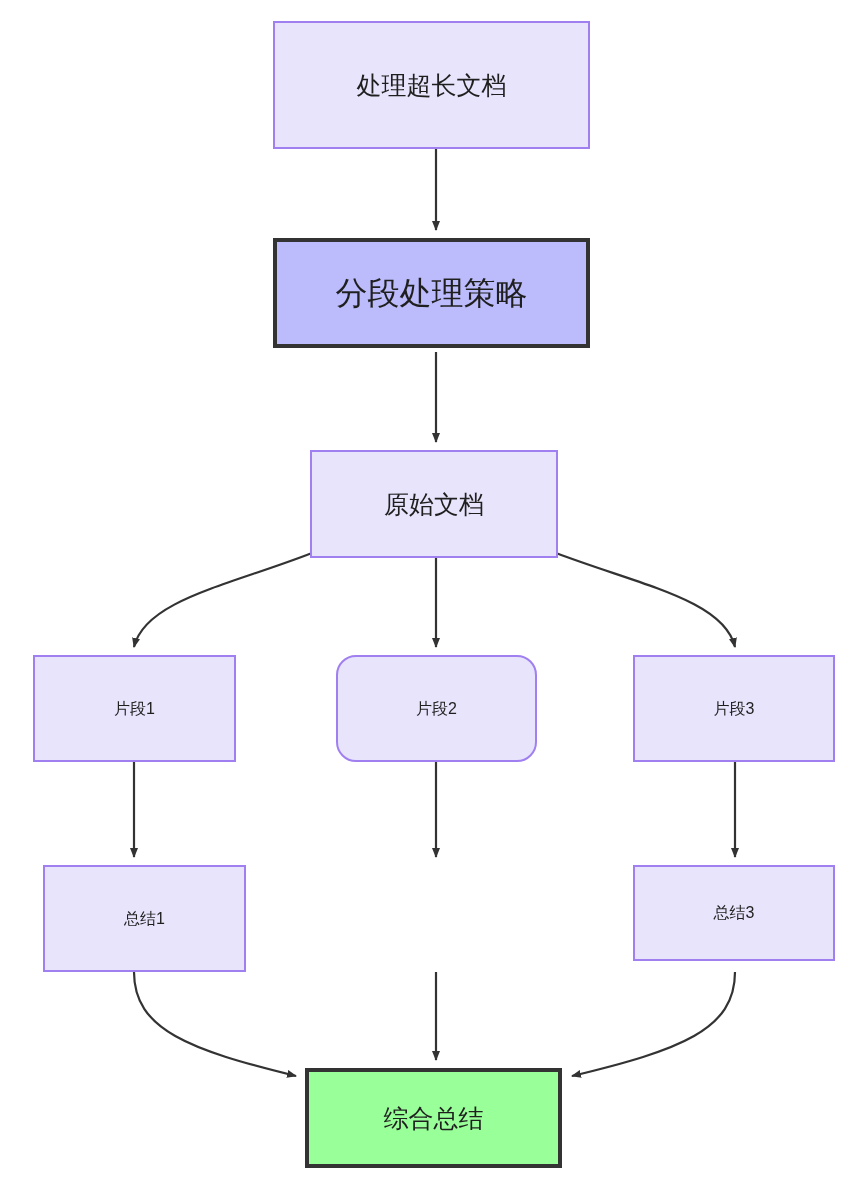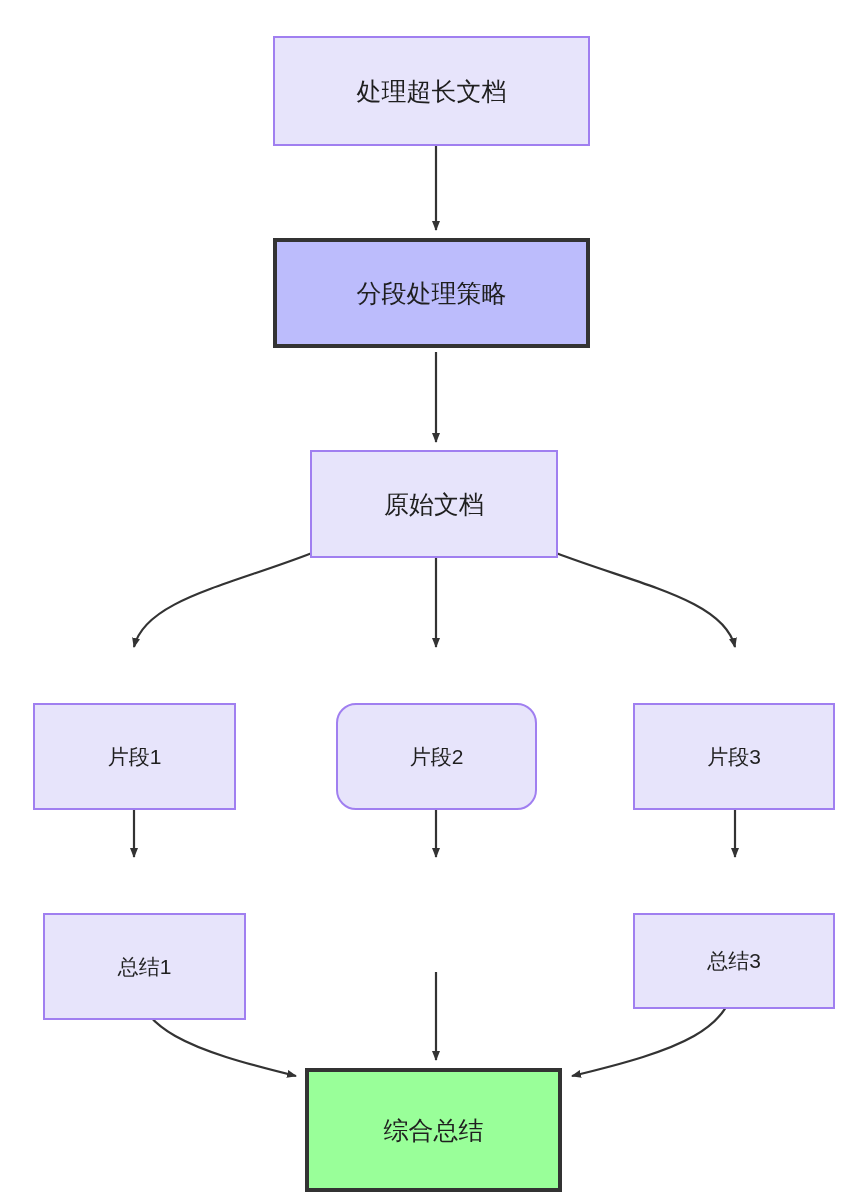--- a/index.html
+++ b/index.html
@@ -41,47 +41,46 @@
     white-space: nowrap;
   }
   .node-normal {
     background: #e7e4fb;
     border: 2px solid #a07ff0;
     font-size: 25px;
   }
   .node-highlight {
     background: #bcbcfc;
     border: 4px solid #333333;
-    font-size: 25px;
+    font-size: 32px;
     justify-content: center;
   }
   .node-result {
     background: #99ff99;
     border: 4px solid #333333;
     font-size: 25px;
   }
   .node-small {
-    font-size: 21px;
-    margin-top: 48px;
+    font-size: 16px;
   }
 
   
-  #n-root      { left: 273px; top: 36px;   width: 317px; height: 110px; align-items: center; }
+  #n-root      { left: 273px; top: 21px;   width: 317px; height: 128px; align-items: center; }
   #n-strategy  { left: 273px; top: 238px;  width: 317px; height: 110px; }
   #n-source    { left: 310px; top: 450px;  width: 248px; height: 108px; justify-content: center; }
 
   #n-chunk1    { left: 33px;  top: 655px;  width: 203px; height: 107px; }
   #n-chunk2    { left: 336px; top: 655px;  width: 201px; height: 107px; border-radius: 20px; }
   #n-chunk3    { left: 633px; top: 655px;  width: 202px; height: 107px; }
 
   #n-summary1  { left: 43px;  top: 865px;  width: 203px; height: 107px; }
   #n-summary2  { left: 336px; top: 865px;  width: 201px; height: 107px; }
   #n-summary3  { left: 633px; top: 865px;  width: 202px; height: 96px; }
 
-  #n-final     { left: 305px; top: 1068px; width: 257px; height: 124px; }
+  #n-final     { left: 305px; top: 1068px; width: 257px; height: 100px; }
 </style>
 </head>
 <body>
 
 <div id="diagram">
 
   <svg class="edge-layer" viewBox="0 0 852 1196" width="852" height="1196" xmlns="http://www.w3.org/2000/svg">
     <defs>
       <marker id="arrowhead" markerWidth="10" markerHeight="8" refX="9" refY="4" orient="auto" markerUnits="userSpaceOnUse">
         <path d="M0,0 L10,4 L0,8 z" fill="#333333"></path>

